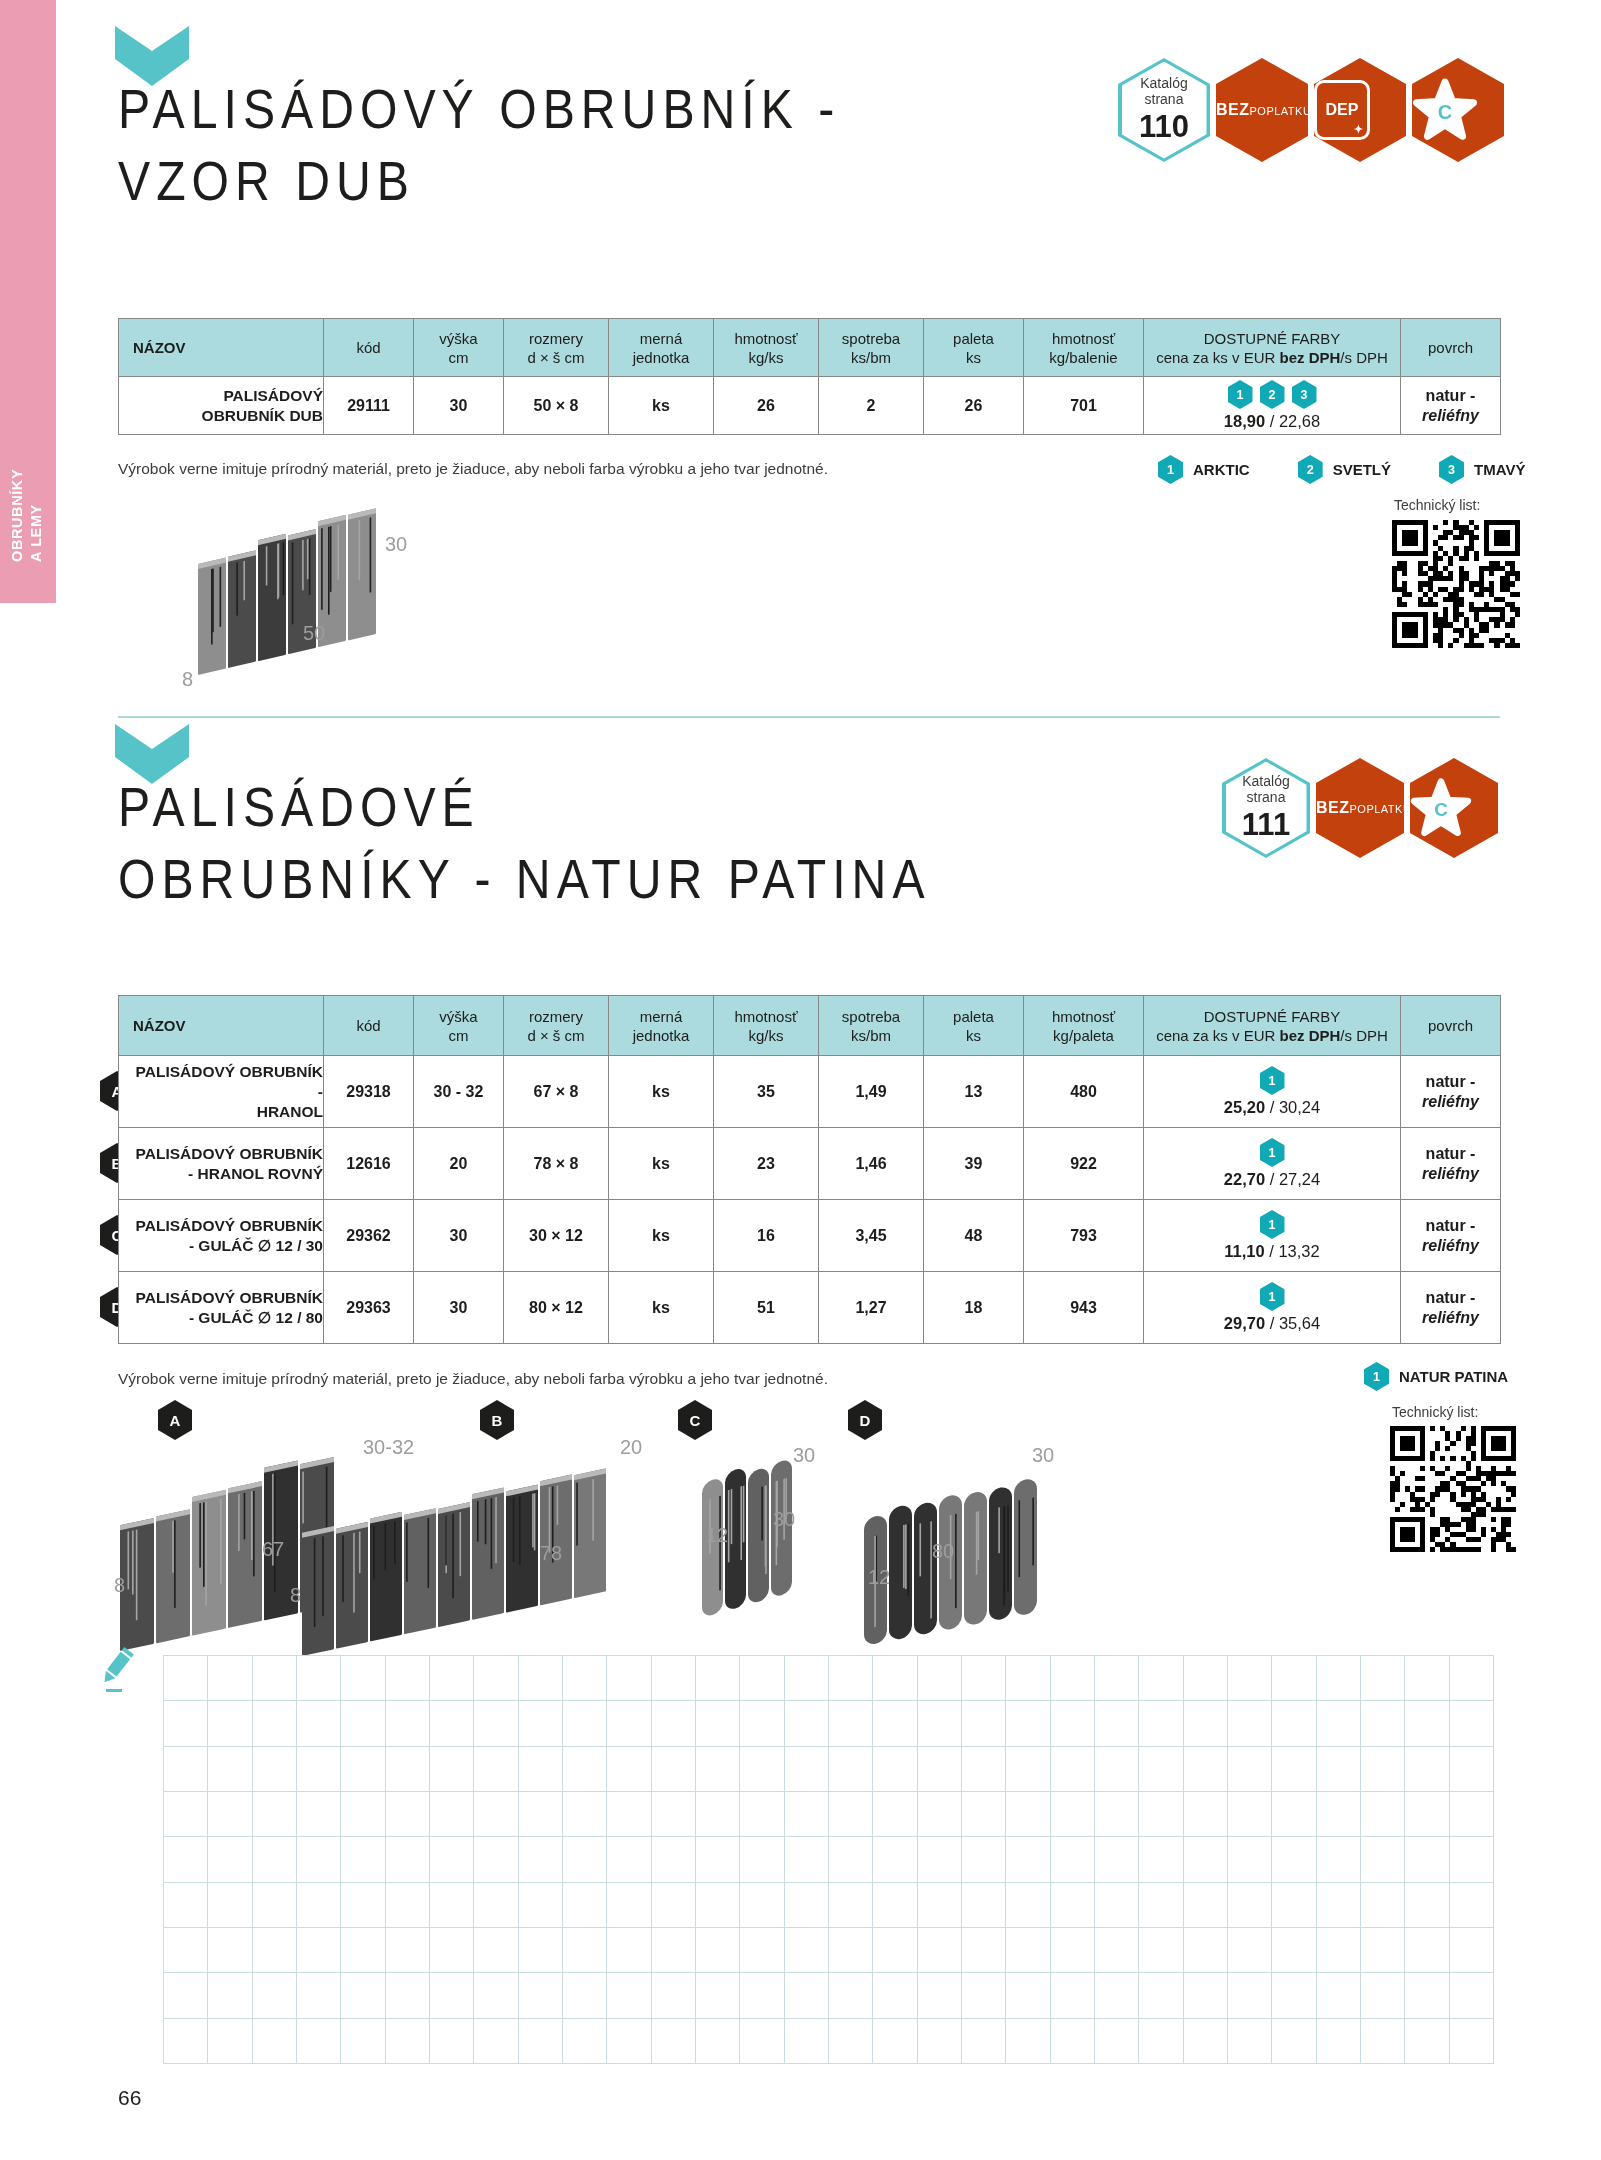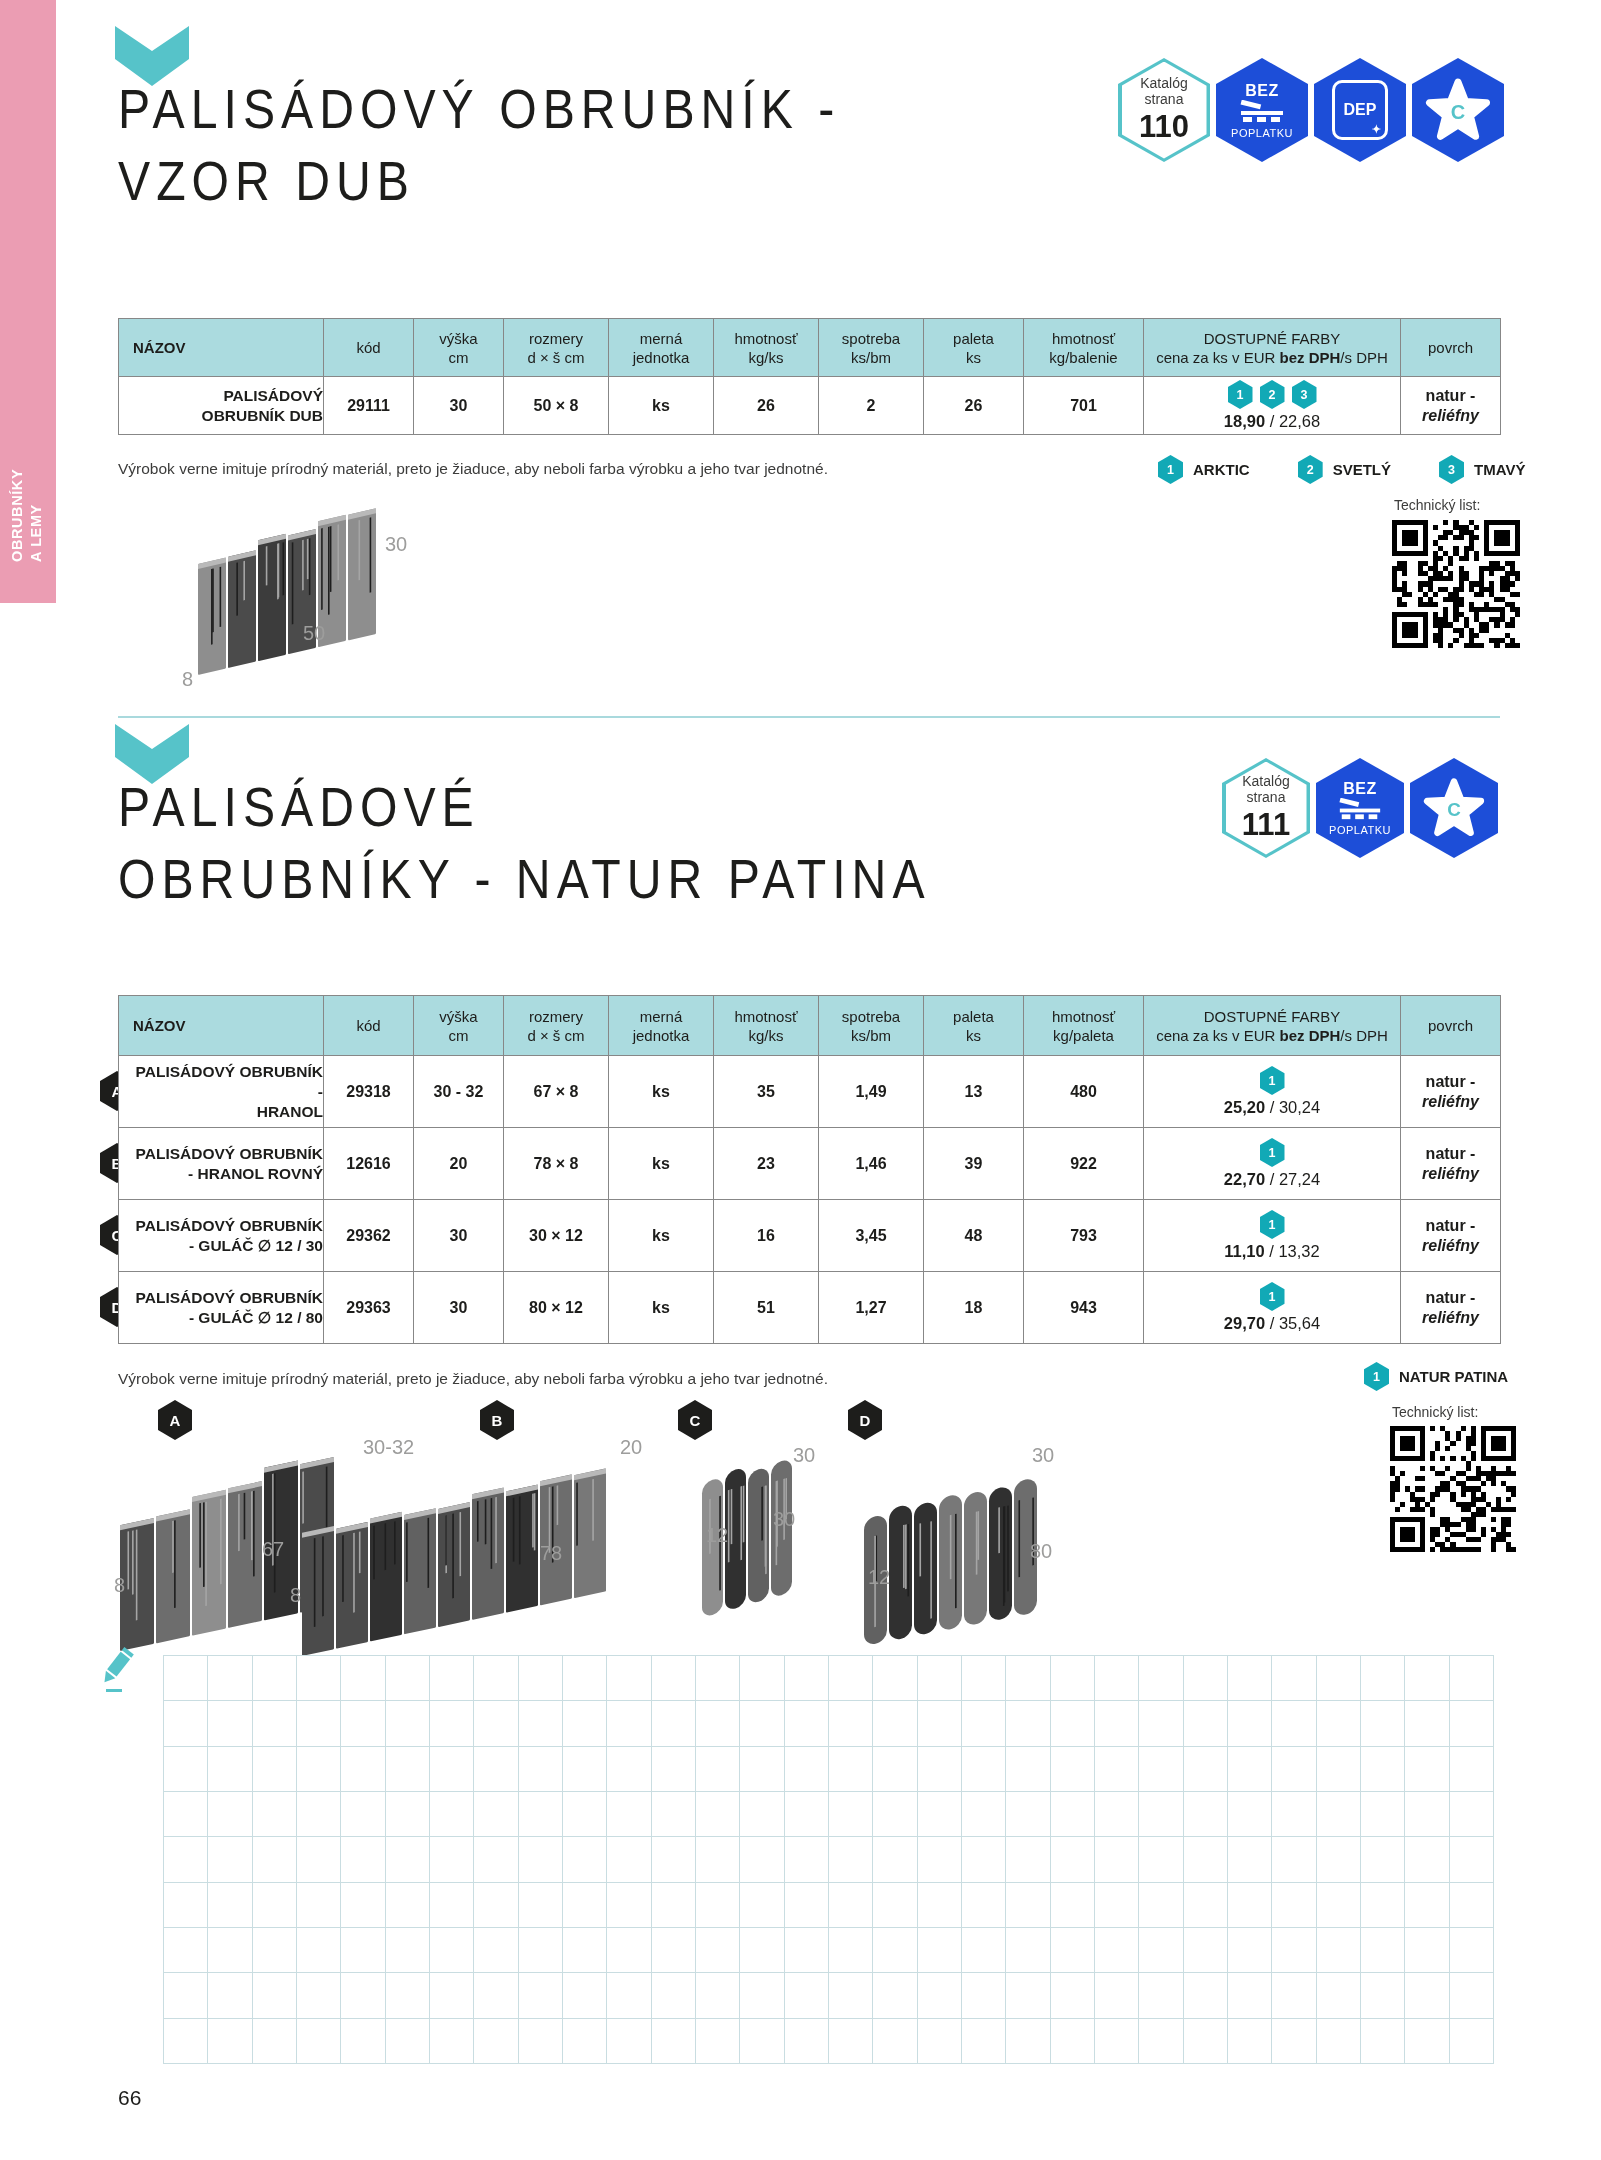--- a/index.html
+++ b/index.html
@@ -16,22 +16,22 @@
       transform:scaleX(.86);transform-origin:0 50%;white-space:nowrap;color:#1d1d1b}
   
   .chev{position:absolute;width:74px;height:60px}
   
   .badges{position:absolute;display:flex;gap:6px}
   .badge{position:relative;width:92px;height:104px}
   .hexclip{clip-path:polygon(50% 0,100% 25%,100% 75%,50% 100%,0 75%,0 25%)}
   .badge .outer{position:absolute;inset:0;background:#56c3c9}
   .badge .inner{position:absolute;inset:3.5px;background:#fff;display:flex;
       flex-direction:column;align-items:center;justify-content:center}
-  .badge .teal-body{position:absolute;inset:0;background:#1d4ed8;display:flex;
-      flex-direction:column;align-items:center;justify-content:center;color:#fff}
+  .badge .teal-body{position:absolute;inset:0;background:#c2410c;display:flex;
+      flex-direction:row;align-items:center;color:#fff}
   .kat-l{font-size:14px;color:#3c3c3b;line-height:16px}
   .kat-n{font-size:31px;font-weight:700;color:#1d1d1b;margin-top:2px}
   .bez-t{font-weight:700;font-size:16px;letter-spacing:.5px}
   .pop-t{font-weight:400;font-size:11px;letter-spacing:.5px;margin-top:1px}
   .depbox{position:relative;width:50px;height:54px;border:3.5px solid #fff;border-radius:10px;
       display:flex;align-items:center;justify-content:center;font-weight:700;font-size:16px;color:#fff}
   .dep-sp{position:absolute;bottom:1px;right:4px;font-size:11px}
   
   .hx{display:inline-flex;align-items:center;justify-content:center;width:25px;height:29px;
       background:#12a9b6;color:#fff;font-size:12.5px;font-weight:700;
@@ -638,21 +638,21 @@
         <rect x="139.69754863437265" y="107.65052447561175" width="1.6" height="96.13253177522276" fill="#1e1e1e"></rect>
         <rect x="134.31364585226402" y="107.65052447561175" width="1.6" height="45.68274061356114" fill="#a5a5a5"></rect>
         <rect x="138.97209420241416" y="107.65052447561175" width="1.6" height="99.35347343254026" fill="#1e1e1e"></rect>
         <rect x="143.20900695258752" y="107.65052447561175" width="1.6" height="85.71202675318361" fill="#1e1e1e"></rect>
         <rect x="150" y="84.9103151015006" width="23" height="135.0896848984994" fill="#6d6d6d" rx="11.5"></rect>
         <rect x="168.332652551122" y="104.4103151015006" width="1.6" height="67.7432142118621" fill="#1e1e1e"></rect>
         <rect x="154.4735489282757" y="104.4103151015006" width="1.6" height="76.82548139743166" fill="#1e1e1e"></rect>
       </g>
     </svg>
   <span class="dim" style="left:1032px;top:1444px">30</span>
-  <span class="dim" style="left:1030px;top:1540px">80</span>
+  <span class="dim" style="left:932px;top:1540px">80</span>
   <span class="dim" style="left:868px;top:1566px">12</span>
 
   <div class="tech" style="left:1392px;top:1404px">Technický list:</div>
   <svg class="qr" style="left:1390px;top:1426px" width="126" height="126" viewBox="0 0 25 25">
       <path d="M0 0h1v1h-1zM1 0h1v1h-1zM2 0h1v1h-1zM3 0h1v1h-1zM4 0h1v1h-1zM5 0h1v1h-1zM6 0h1v1h-1zM8 0h1v1h-1zM10 0h1v1h-1zM14 0h1v1h-1zM16 0h1v1h-1zM18 0h1v1h-1zM19 0h1v1h-1zM20 0h1v1h-1zM21 0h1v1h-1zM22 0h1v1h-1zM23 0h1v1h-1zM24 0h1v1h-1zM0 1h1v1h-1zM6 1h1v1h-1zM11 1h1v1h-1zM13 1h1v1h-1zM16 1h1v1h-1zM18 1h1v1h-1zM24 1h1v1h-1zM0 2h1v1h-1zM2 2h1v1h-1zM3 2h1v1h-1zM4 2h1v1h-1zM6 2h1v1h-1zM11 2h1v1h-1zM13 2h1v1h-1zM15 2h1v1h-1zM16 2h1v1h-1zM18 2h1v1h-1zM20 2h1v1h-1zM21 2h1v1h-1zM22 2h1v1h-1zM24 2h1v1h-1zM0 3h1v1h-1zM2 3h1v1h-1zM3 3h1v1h-1zM4 3h1v1h-1zM6 3h1v1h-1zM9 3h1v1h-1zM12 3h1v1h-1zM15 3h1v1h-1zM16 3h1v1h-1zM18 3h1v1h-1zM20 3h1v1h-1zM21 3h1v1h-1zM22 3h1v1h-1zM24 3h1v1h-1zM0 4h1v1h-1zM2 4h1v1h-1zM3 4h1v1h-1zM4 4h1v1h-1zM6 4h1v1h-1zM9 4h1v1h-1zM11 4h1v1h-1zM15 4h1v1h-1zM18 4h1v1h-1zM20 4h1v1h-1zM21 4h1v1h-1zM22 4h1v1h-1zM24 4h1v1h-1zM0 5h1v1h-1zM6 5h1v1h-1zM8 5h1v1h-1zM16 5h1v1h-1zM18 5h1v1h-1zM24 5h1v1h-1zM0 6h1v1h-1zM1 6h1v1h-1zM2 6h1v1h-1zM3 6h1v1h-1zM4 6h1v1h-1zM5 6h1v1h-1zM6 6h1v1h-1zM8 6h1v1h-1zM10 6h1v1h-1zM12 6h1v1h-1zM14 6h1v1h-1zM16 6h1v1h-1zM18 6h1v1h-1zM19 6h1v1h-1zM20 6h1v1h-1zM21 6h1v1h-1zM22 6h1v1h-1zM23 6h1v1h-1zM24 6h1v1h-1zM15 7h1v1h-1zM0 8h1v1h-1zM6 8h1v1h-1zM8 8h1v1h-1zM11 8h1v1h-1zM15 8h1v1h-1zM17 8h1v1h-1zM20 8h1v1h-1zM23 8h1v1h-1zM0 9h1v1h-1zM2 9h1v1h-1zM9 9h1v1h-1zM10 9h1v1h-1zM13 9h1v1h-1zM14 9h1v1h-1zM17 9h1v1h-1zM18 9h1v1h-1zM19 9h1v1h-1zM20 9h1v1h-1zM21 9h1v1h-1zM22 9h1v1h-1zM23 9h1v1h-1zM24 9h1v1h-1zM1 10h1v1h-1zM5 10h1v1h-1zM6 10h1v1h-1zM12 10h1v1h-1zM15 10h1v1h-1zM16 10h1v1h-1zM17 10h1v1h-1zM19 10h1v1h-1zM20 10h1v1h-1zM0 11h1v1h-1zM1 11h1v1h-1zM10 11h1v1h-1zM11 11h1v1h-1zM13 11h1v1h-1zM14 11h1v1h-1zM18 11h1v1h-1zM20 11h1v1h-1zM22 11h1v1h-1zM0 12h1v1h-1zM1 12h1v1h-1zM3 12h1v1h-1zM5 12h1v1h-1zM6 12h1v1h-1zM9 12h1v1h-1zM10 12h1v1h-1zM11 12h1v1h-1zM14 12h1v1h-1zM15 12h1v1h-1zM16 12h1v1h-1zM17 12h1v1h-1zM23 12h1v1h-1zM24 12h1v1h-1zM0 13h1v1h-1zM4 13h1v1h-1zM8 13h1v1h-1zM9 13h1v1h-1zM12 13h1v1h-1zM14 13h1v1h-1zM16 13h1v1h-1zM18 13h1v1h-1zM24 13h1v1h-1zM0 14h1v1h-1zM4 14h1v1h-1zM5 14h1v1h-1zM6 14h1v1h-1zM8 14h1v1h-1zM12 14h1v1h-1zM16 14h1v1h-1zM17 14h1v1h-1zM18 14h1v1h-1zM21 14h1v1h-1zM23 14h1v1h-1zM2 15h1v1h-1zM5 15h1v1h-1zM7 15h1v1h-1zM13 15h1v1h-1zM14 15h1v1h-1zM15 15h1v1h-1zM16 15h1v1h-1zM19 15h1v1h-1zM21 15h1v1h-1zM1 16h1v1h-1zM4 16h1v1h-1zM5 16h1v1h-1zM6 16h1v1h-1zM8 16h1v1h-1zM14 16h1v1h-1zM15 16h1v1h-1zM17 16h1v1h-1zM18 16h1v1h-1zM20 16h1v1h-1zM21 16h1v1h-1zM22 16h1v1h-1zM23 16h1v1h-1zM24 16h1v1h-1zM8 17h1v1h-1zM16 17h1v1h-1zM17 17h1v1h-1zM18 17h1v1h-1zM0 18h1v1h-1zM1 18h1v1h-1zM2 18h1v1h-1zM3 18h1v1h-1zM4 18h1v1h-1zM5 18h1v1h-1zM6 18h1v1h-1zM10 18h1v1h-1zM11 18h1v1h-1zM14 18h1v1h-1zM15 18h1v1h-1zM16 18h1v1h-1zM20 18h1v1h-1zM22 18h1v1h-1zM23 18h1v1h-1zM0 19h1v1h-1zM6 19h1v1h-1zM10 19h1v1h-1zM11 19h1v1h-1zM12 19h1v1h-1zM13 19h1v1h-1zM15 19h1v1h-1zM16 19h1v1h-1zM22 19h1v1h-1zM23 19h1v1h-1zM0 20h1v1h-1zM2 20h1v1h-1zM3 20h1v1h-1zM4 20h1v1h-1zM6 20h1v1h-1zM8 20h1v1h-1zM9 20h1v1h-1zM11 20h1v1h-1zM15 20h1v1h-1zM16 20h1v1h-1zM18 20h1v1h-1zM20 20h1v1h-1zM22 20h1v1h-1zM0 21h1v1h-1zM2 21h1v1h-1zM3 21h1v1h-1zM4 21h1v1h-1zM6 21h1v1h-1zM8 21h1v1h-1zM9 21h1v1h-1zM12 21h1v1h-1zM13 21h1v1h-1zM14 21h1v1h-1zM18 21h1v1h-1zM21 21h1v1h-1zM22 21h1v1h-1zM23 21h1v1h-1zM0 22h1v1h-1zM2 22h1v1h-1zM3 22h1v1h-1zM4 22h1v1h-1zM6 22h1v1h-1zM8 22h1v1h-1zM11 22h1v1h-1zM15 22h1v1h-1zM16 22h1v1h-1zM17 22h1v1h-1zM20 22h1v1h-1zM21 22h1v1h-1zM22 22h1v1h-1zM0 23h1v1h-1zM6 23h1v1h-1zM9 23h1v1h-1zM10 23h1v1h-1zM12 23h1v1h-1zM20 23h1v1h-1zM23 23h1v1h-1zM0 24h1v1h-1zM1 24h1v1h-1zM2 24h1v1h-1zM3 24h1v1h-1zM4 24h1v1h-1zM5 24h1v1h-1zM6 24h1v1h-1zM8 24h1v1h-1zM10 24h1v1h-1zM11 24h1v1h-1zM12 24h1v1h-1zM13 24h1v1h-1zM14 24h1v1h-1zM15 24h1v1h-1zM16 24h1v1h-1zM17 24h1v1h-1zM20 24h1v1h-1zM23 24h1v1h-1zM24 24h1v1h-1z" fill="#000"></path>
     </svg>
 
   <svg class="pencil" viewBox="0 0 40 52">
     <g transform="translate(8,2) rotate(38 6 18)" fill="#56c3c9">
       <rect x="0" y="0" width="12" height="4"></rect>

